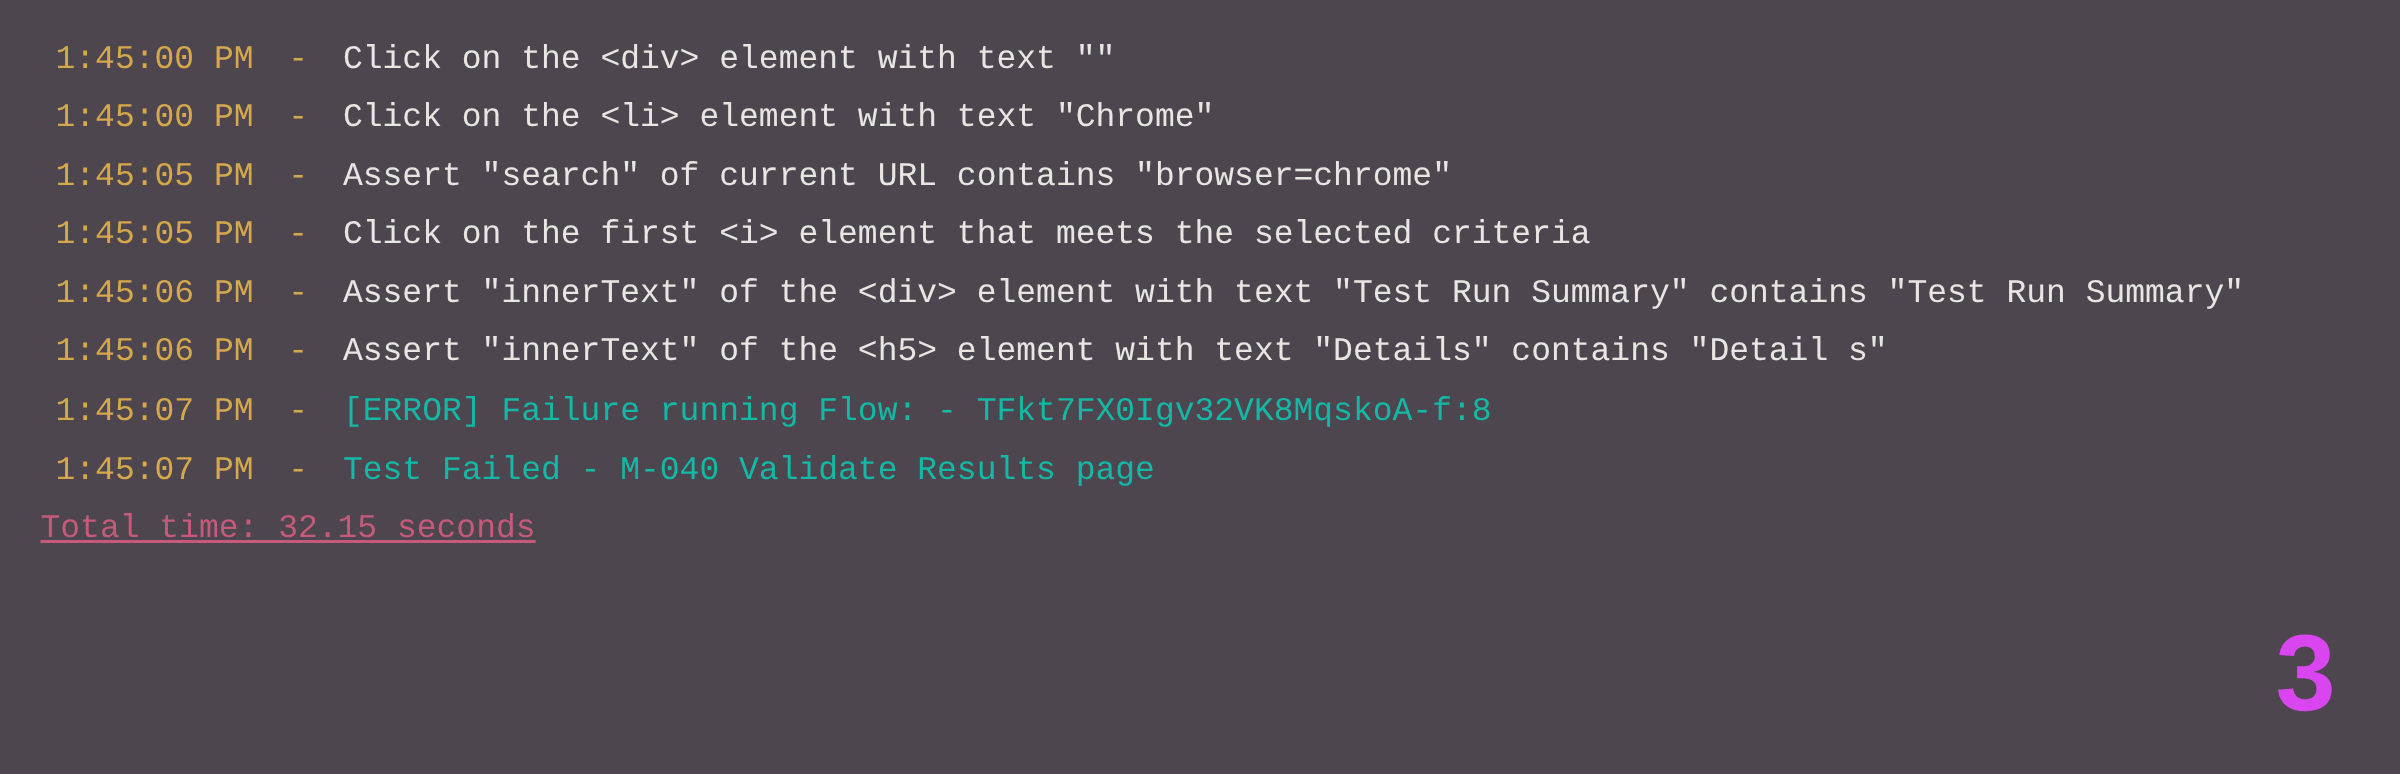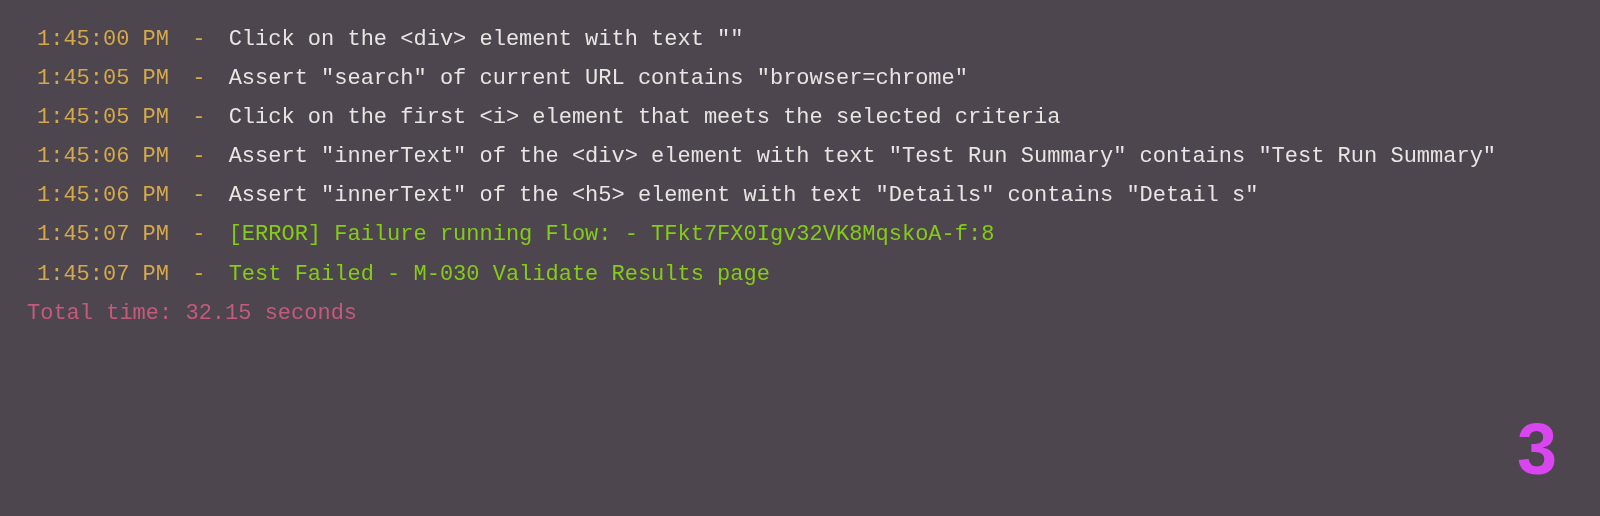--- a/index.html
+++ b/index.html
@@ -26,43 +26,45 @@
     .timestamp {
       color: #d4a84b;
     }
     .dash {
       color: #d4a84b;
     }
     .msg {
       color: #e8e6e3;
     }
     .error-msg {
-      color: #84cc16;
+      color: #14b8a6;
       text-align: right;
     }
     .footer {
       color: #c55a7a;
+      text-decoration: underline;
     }
     .annotation {
       position: absolute;
       right: 48px;
       bottom: 36px;
       font-size: 72px;
       font-weight: 900;
       color: #d946ef;
       font-family: Arial, Helvetica, sans-serif;
       line-height: 1;
     }
   </style>
 </head>
 <body>
 
 <div id="log-container">
     <div class="log-line"><span class="timestamp">1:45:00 PM</span><span class="dash"> - </span><span class="msg">Click on the &lt;div&gt; element with text ""</span></div>
+    <div class="log-line"><span class="timestamp">1:45:00 PM</span><span class="dash"> - </span><span class="msg">Click on the &lt;li&gt; element with text "Chrome"</span></div>
     <div class="log-line"><span class="timestamp">1:45:05 PM</span><span class="dash"> - </span><span class="msg">Assert "search" of current URL contains "browser=chrome"</span></div>
     <div class="log-line"><span class="timestamp">1:45:05 PM</span><span class="dash"> - </span><span class="msg">Click on the first &lt;i&gt; element that meets the selected criteria</span></div>
     <div class="log-line"><span class="timestamp">1:45:06 PM</span><span class="dash"> - </span><span class="msg">Assert "innerText" of the &lt;div&gt; element with text "Test Run Summary" contains "Test Run Summary"</span></div>
     <div class="log-line"><span class="timestamp">1:45:06 PM</span><span class="dash"> - </span><span class="msg">Assert "innerText" of the &lt;h5&gt; element with text "Details" contains "Detail s"</span></div>
     <div class="log-line"><span class="timestamp">1:45:07 PM</span><span class="dash"> - </span><span class="error-msg">[ERROR] Failure running Flow: - TFkt7FX0Igv32VK8MqskoA-f:8</span></div>
-    <div class="log-line"><span class="timestamp">1:45:07 PM</span><span class="dash"> - </span><span class="error-msg">Test Failed - M-030 Validate Results page</span></div>
+    <div class="log-line"><span class="timestamp">1:45:07 PM</span><span class="dash"> - </span><span class="error-msg">Test Failed - M-040 Validate Results page</span></div>
   </div>
 <div class="footer">Total time: 32.15 seconds</div>
 <div class="annotation">3</div>
 
 </body></html>

